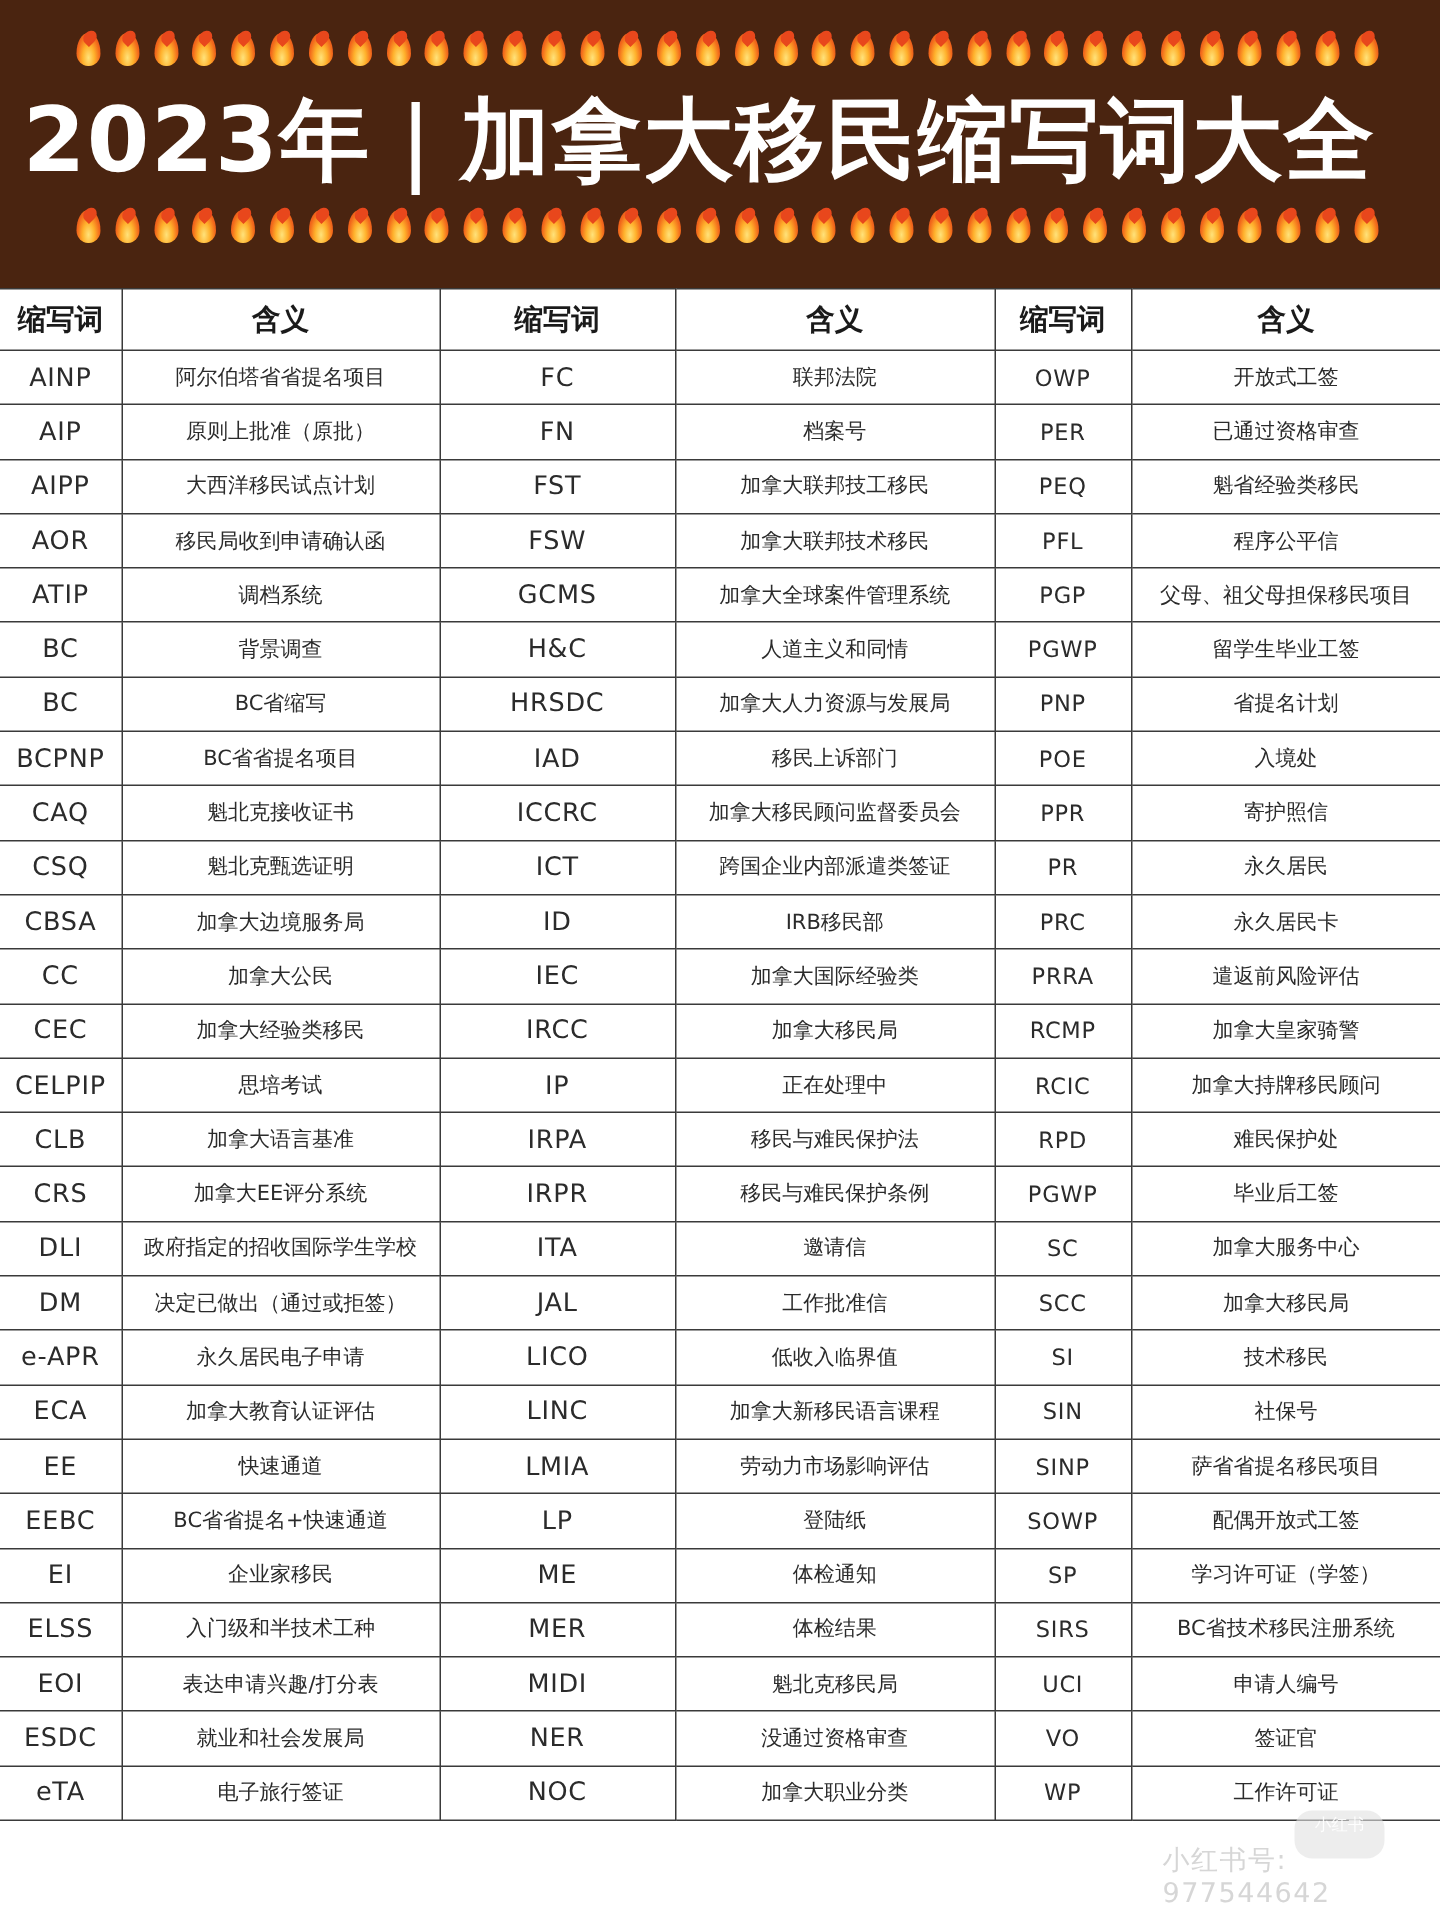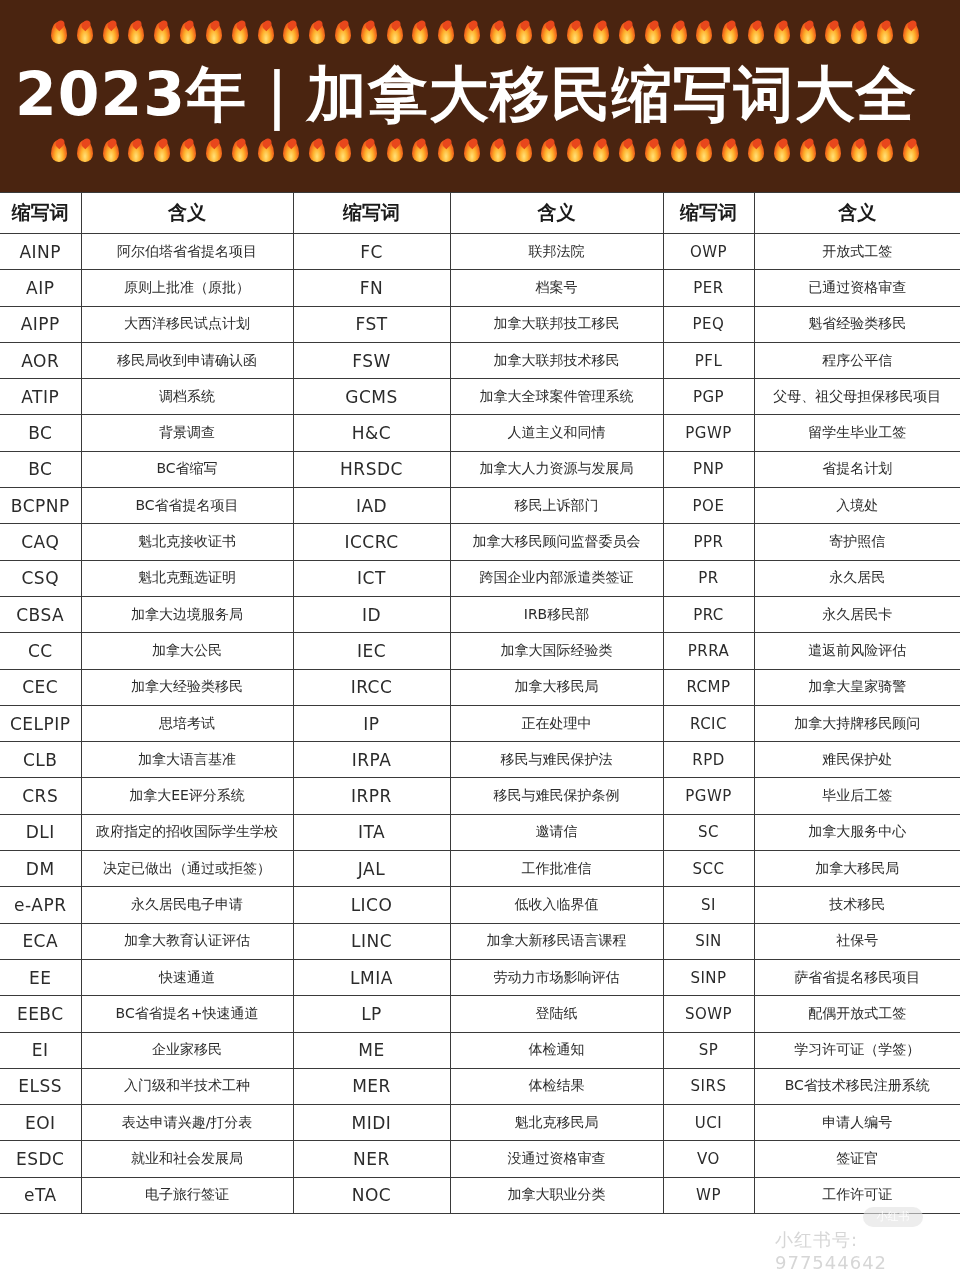--- a/index.html
+++ b/index.html
@@ -61,21 +61,21 @@
   td.ab { font-size: 17px; letter-spacing: 0.5px; }
   td.ab.sm { font-size: 15px; }
   td.mn { font-size: 14px; color: #3a3a3a; }
   table.abbr tr > :first-child { border-left: none; }
   table.abbr tr > :last-child { border-right: none; }
   .watermark {
     position: absolute; left: 740px; top: 1228px; color: rgba(200,200,200,0.75);
     font-size: 18px; letter-spacing: 1px; margin-left: 35px;
   }
   .wm-badge {
-    position: absolute; left: 863px; top: 1207px; width: 60px; height: 20px;
+    position: absolute; left: 863px; top: 1207px; width: 60px; height: 32px;
     border-radius: 12px; background: rgba(225,225,225,0.6); color: rgba(255,255,255,0.9);
     font-size: 11px; line-height: 20px; text-align: center;
   }
 </style>
 </head>
 <body>
 
 <div class="banner">
   <div class="flames top" id="flames-top">
       <span class="flame"></span>

